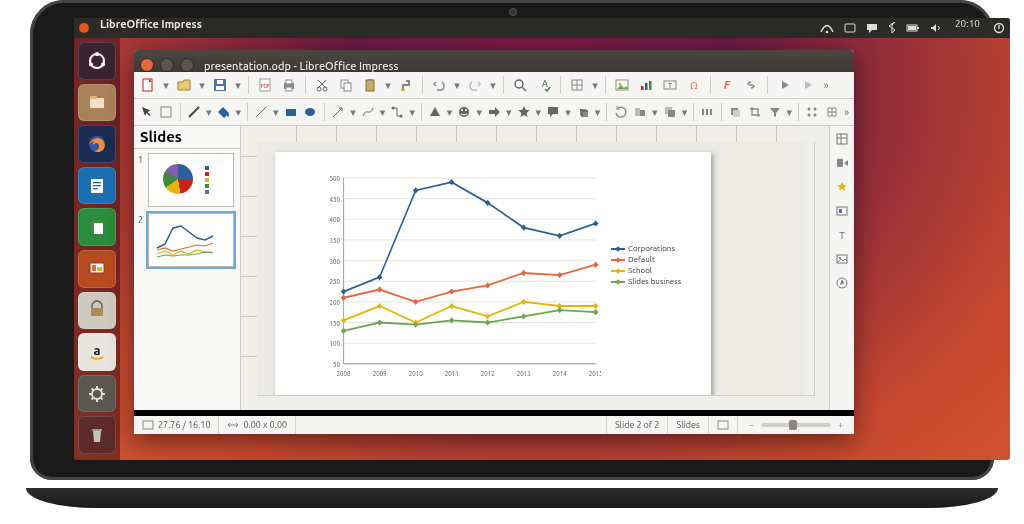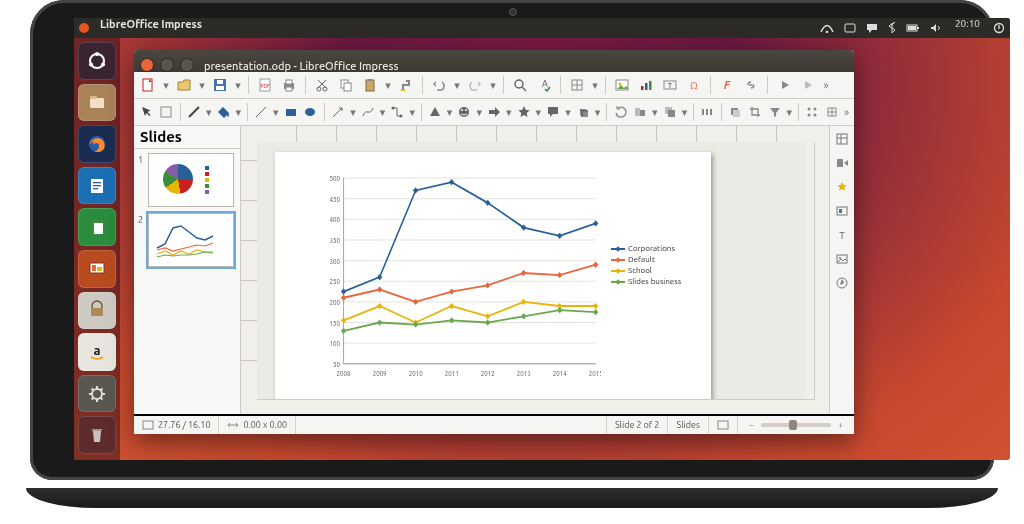--- a/index.html
+++ b/index.html
@@ -70,21 +70,21 @@
   .legend{position:absolute;right:14px;top:92px;width:86px;font-size:8px;color:#333;}
   .legend .lg{display:flex;align-items:center;gap:3px;margin-bottom:2px;white-space:nowrap;}
   .legend .lg i{display:inline-block;width:14px;height:0;border-top:2px solid;position:relative;}
   .legend .lg i::after{content:'';position:absolute;left:5px;top:-3px;width:4px;height:4px;background:currentColor;transform:rotate(45deg);}
 
   .vscroll{position:absolute;right:0;top:16px;width:14px;bottom:14px;background:#f1efe9;border-left:1px solid #cfcbc4;}
   .hscroll{position:absolute;left:16px;right:14px;bottom:0;height:14px;background:#f1efe9;border-top:1px solid #cfcbc4;}
   .side-tool{width:24px;background:#f5f5f3;border-left:1px solid #cfcbc4;display:flex;flex-direction:column;align-items:center;padding-top:4px;gap:6px;}
   .side-tool .stbtn{width:18px;height:18px;display:flex;align-items:center;justify-content:center;color:#666;}
 
-  .statusbar{height:18px;background:#f5f5f3;border-top:2px solid #000000;display:flex;align-items:flex-end;font-size:9px;color:#555;}
+  .statusbar{height:18px;background:#f5f5f3;border-top:6px solid #000000;display:flex;align-items:flex-end;font-size:9px;color:#555;}
   .statusbar .cell{padding:0 8px;border-right:1px solid #d6d2ca;height:100%;display:flex;align-items:center;gap:4px;}
   .statusbar .flex{flex:1;}
   .zoom-slider{width:70px;height:4px;background:#d3cfc7;position:relative;border-radius:2px;}
   .zoom-slider .knob{position:absolute;left:28px;top:-3px;width:8px;height:10px;background:#8c8880;border-radius:2px;}
 
 </style>
 </head>
 <body>
 
 <div class="laptop">

